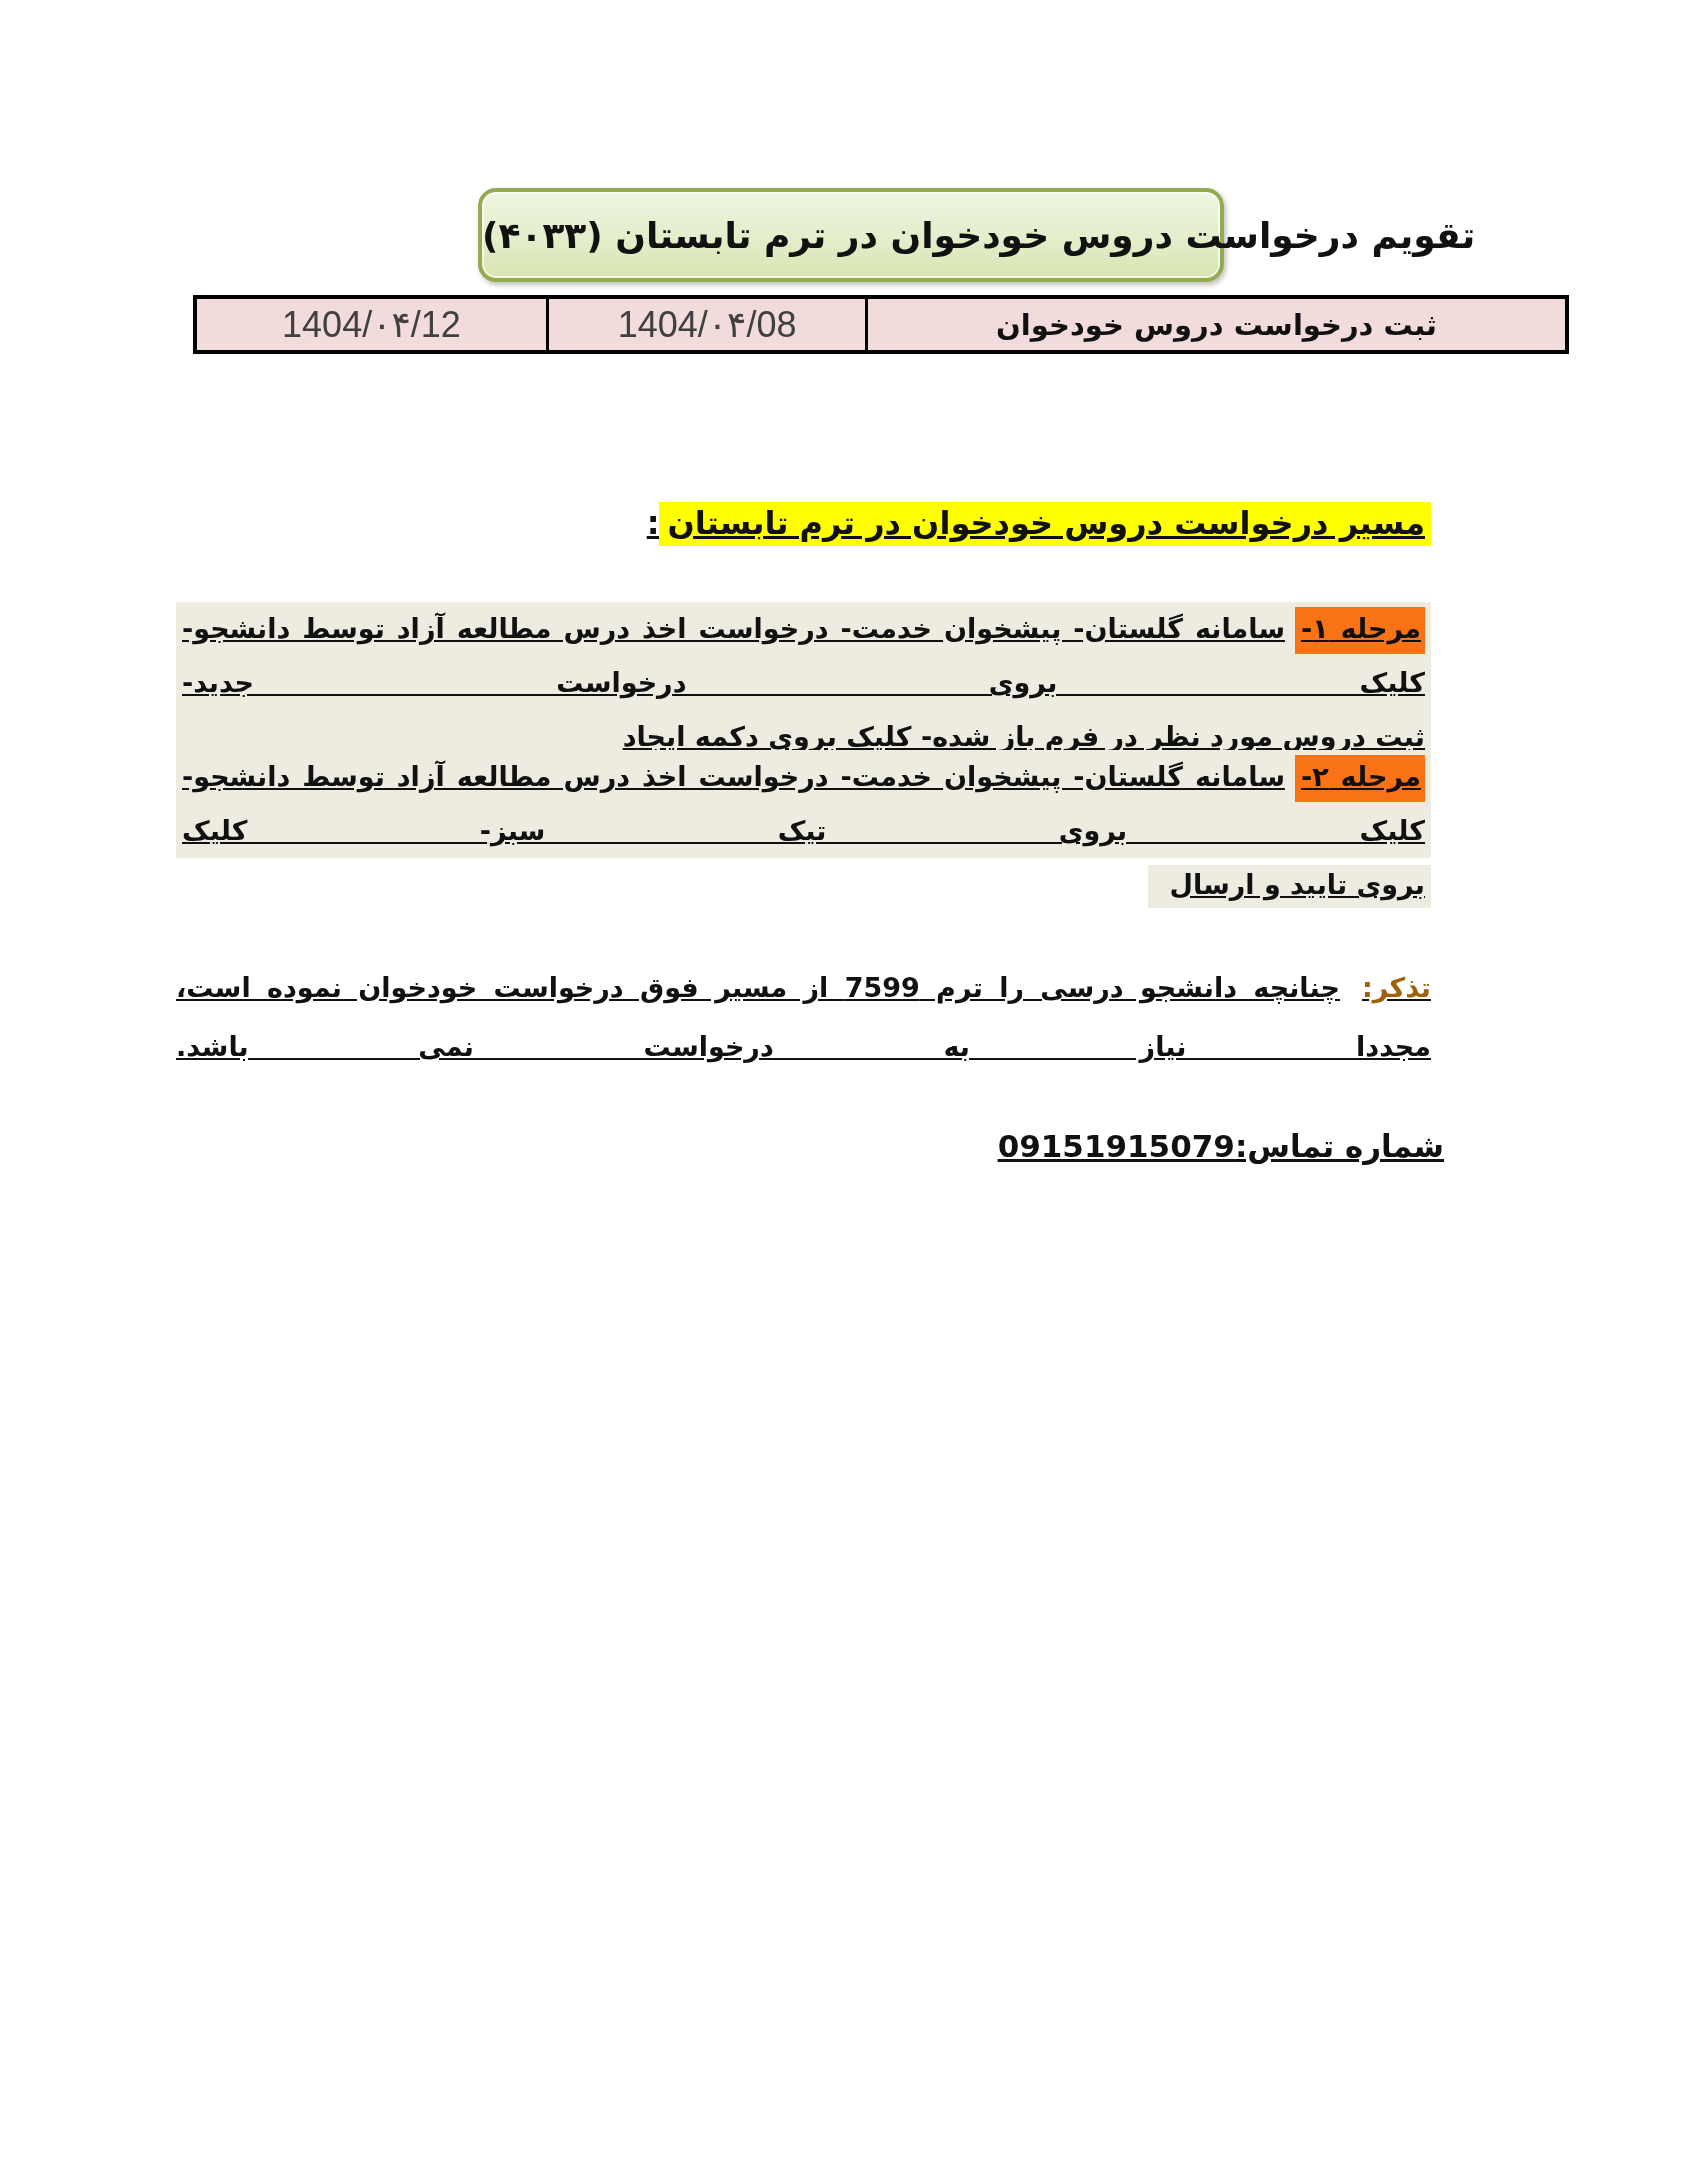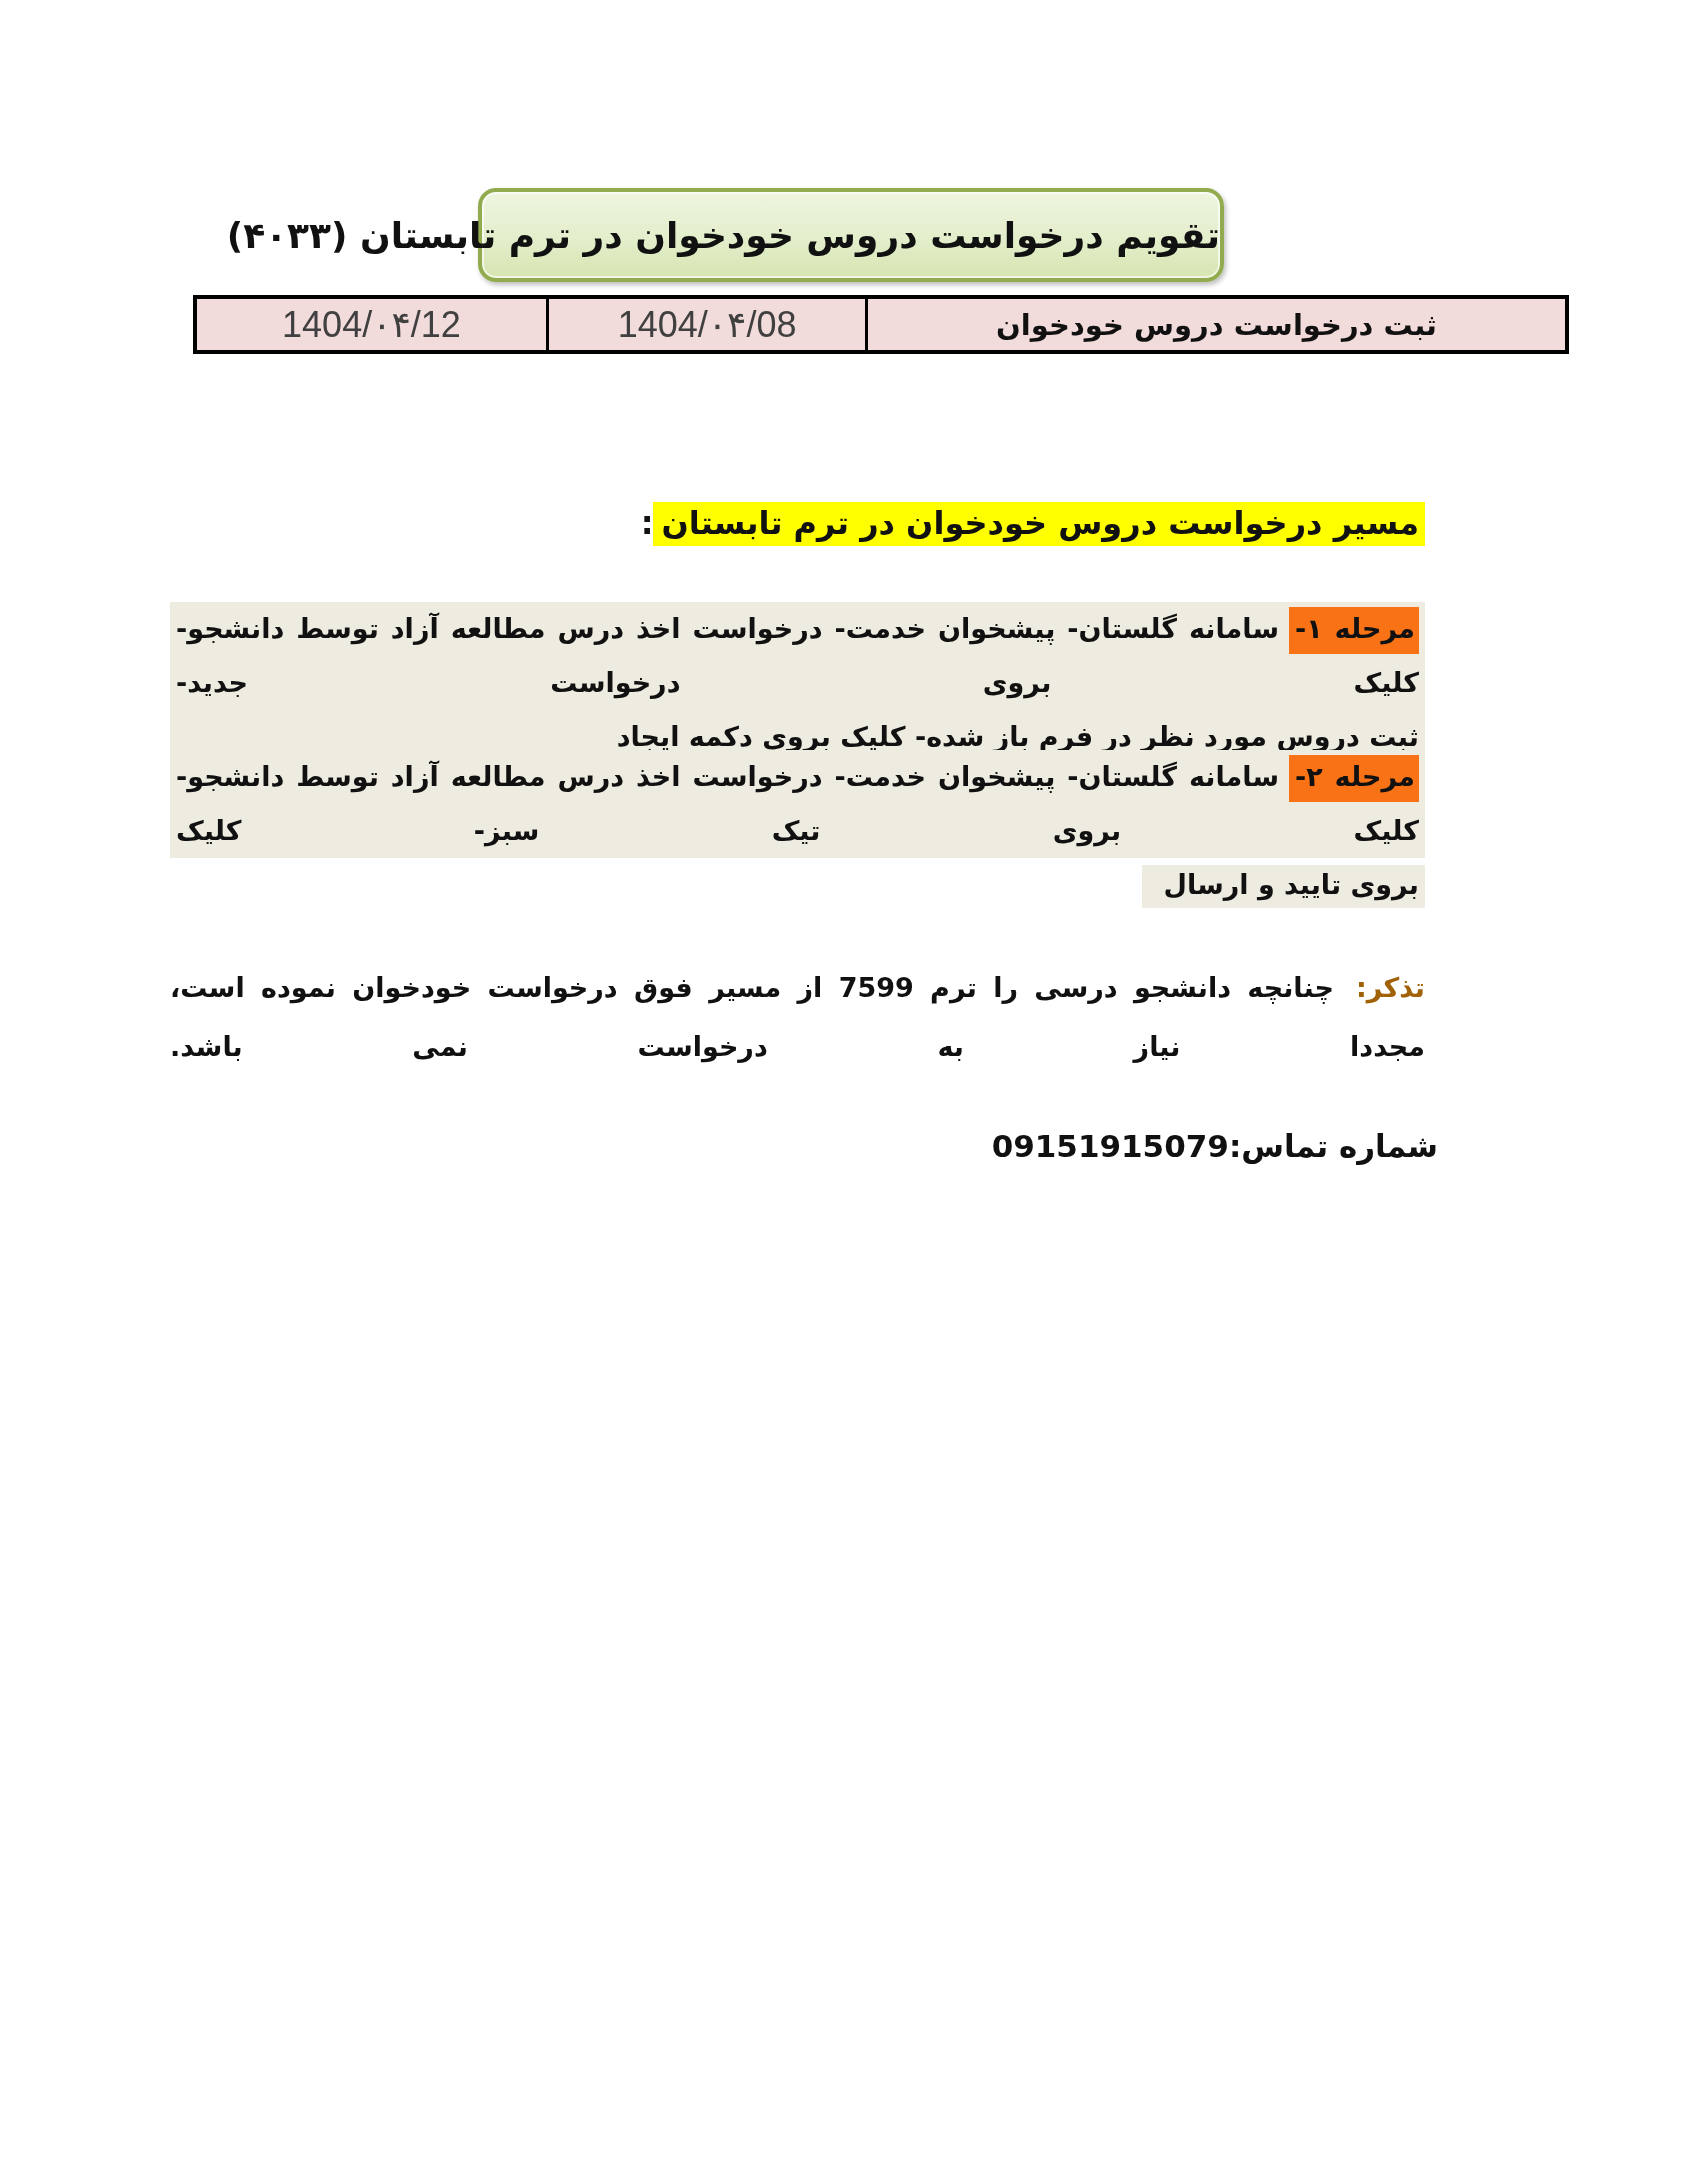--- a/index.html
+++ b/index.html
@@ -7,21 +7,21 @@
     position:relative;width:1683px;height:2178px;background:#ffffff;
     font-family:"DejaVu Sans","Liberation Sans",sans-serif;
     overflow:hidden;
   }
   
   .title-box{
     position:absolute;left:478px;top:188px;width:746px;height:94px;
     box-sizing:border-box;border:4px solid #92ab4e;border-radius:18px;
     background:linear-gradient(180deg,#eef5e0 0%,#e3eecb 55%,#d6e5b0 100%);
     box-shadow:2px 3px 5px rgba(0,0,0,0.25), inset 0 0 0 2px rgba(255,255,255,0.65);
-    display:flex;align-items:center;justify-content:flex-end;
+    display:flex;align-items:center;justify-content:flex-start;
   }
   .title-box .title-text{
     direction:rtl;font-size:36px;font-weight:700;color:#111;white-space:nowrap;
   }
   
   .sch-table{
     position:absolute;left:193px;top:295px;width:1376px;height:59px;
     box-sizing:border-box;border:4px solid #000;background:#f2dcdb;
     display:flex;flex-direction:row;direction:rtl;
   }
@@ -31,21 +31,21 @@
     background:#f2dcdb;
   }
   .sch-cell.task{width:701px;direction:rtl;font-size:29px;font-weight:700;color:#111;}
   .sch-cell.d1{width:321px;border-right:3px solid #000;}
   .sch-cell.d2{width:354px;border-right:3px solid #000;}
   .date-text{
     direction:ltr;font-family:Liberation Sans, sans-serif;
     font-size:36px;color:#404040;
   }
   
-  .content{position:absolute;left:170px;width:1255px;direction:rtl;color:#111;}
+  .content{position:absolute;left:176px;width:1255px;direction:rtl;color:#111;text-decoration:underline;}
   
   .path-heading{top:498px;text-align:right;font-size:32px;font-weight:700;line-height:50px;}
   .path-heading .hl-yellow{background:#ffff00;padding:2px 6px 4px 8px;}
   .path-heading .colon{background:transparent;}
   
   .step{font-size:27px;font-weight:700;line-height:54px;}
   .step-1{position:absolute;top:602px;}
   .step-2{position:absolute;top:750px;}
   .step .line-full{
     background:#eeece1;text-align:justify;text-align-last:justify;

